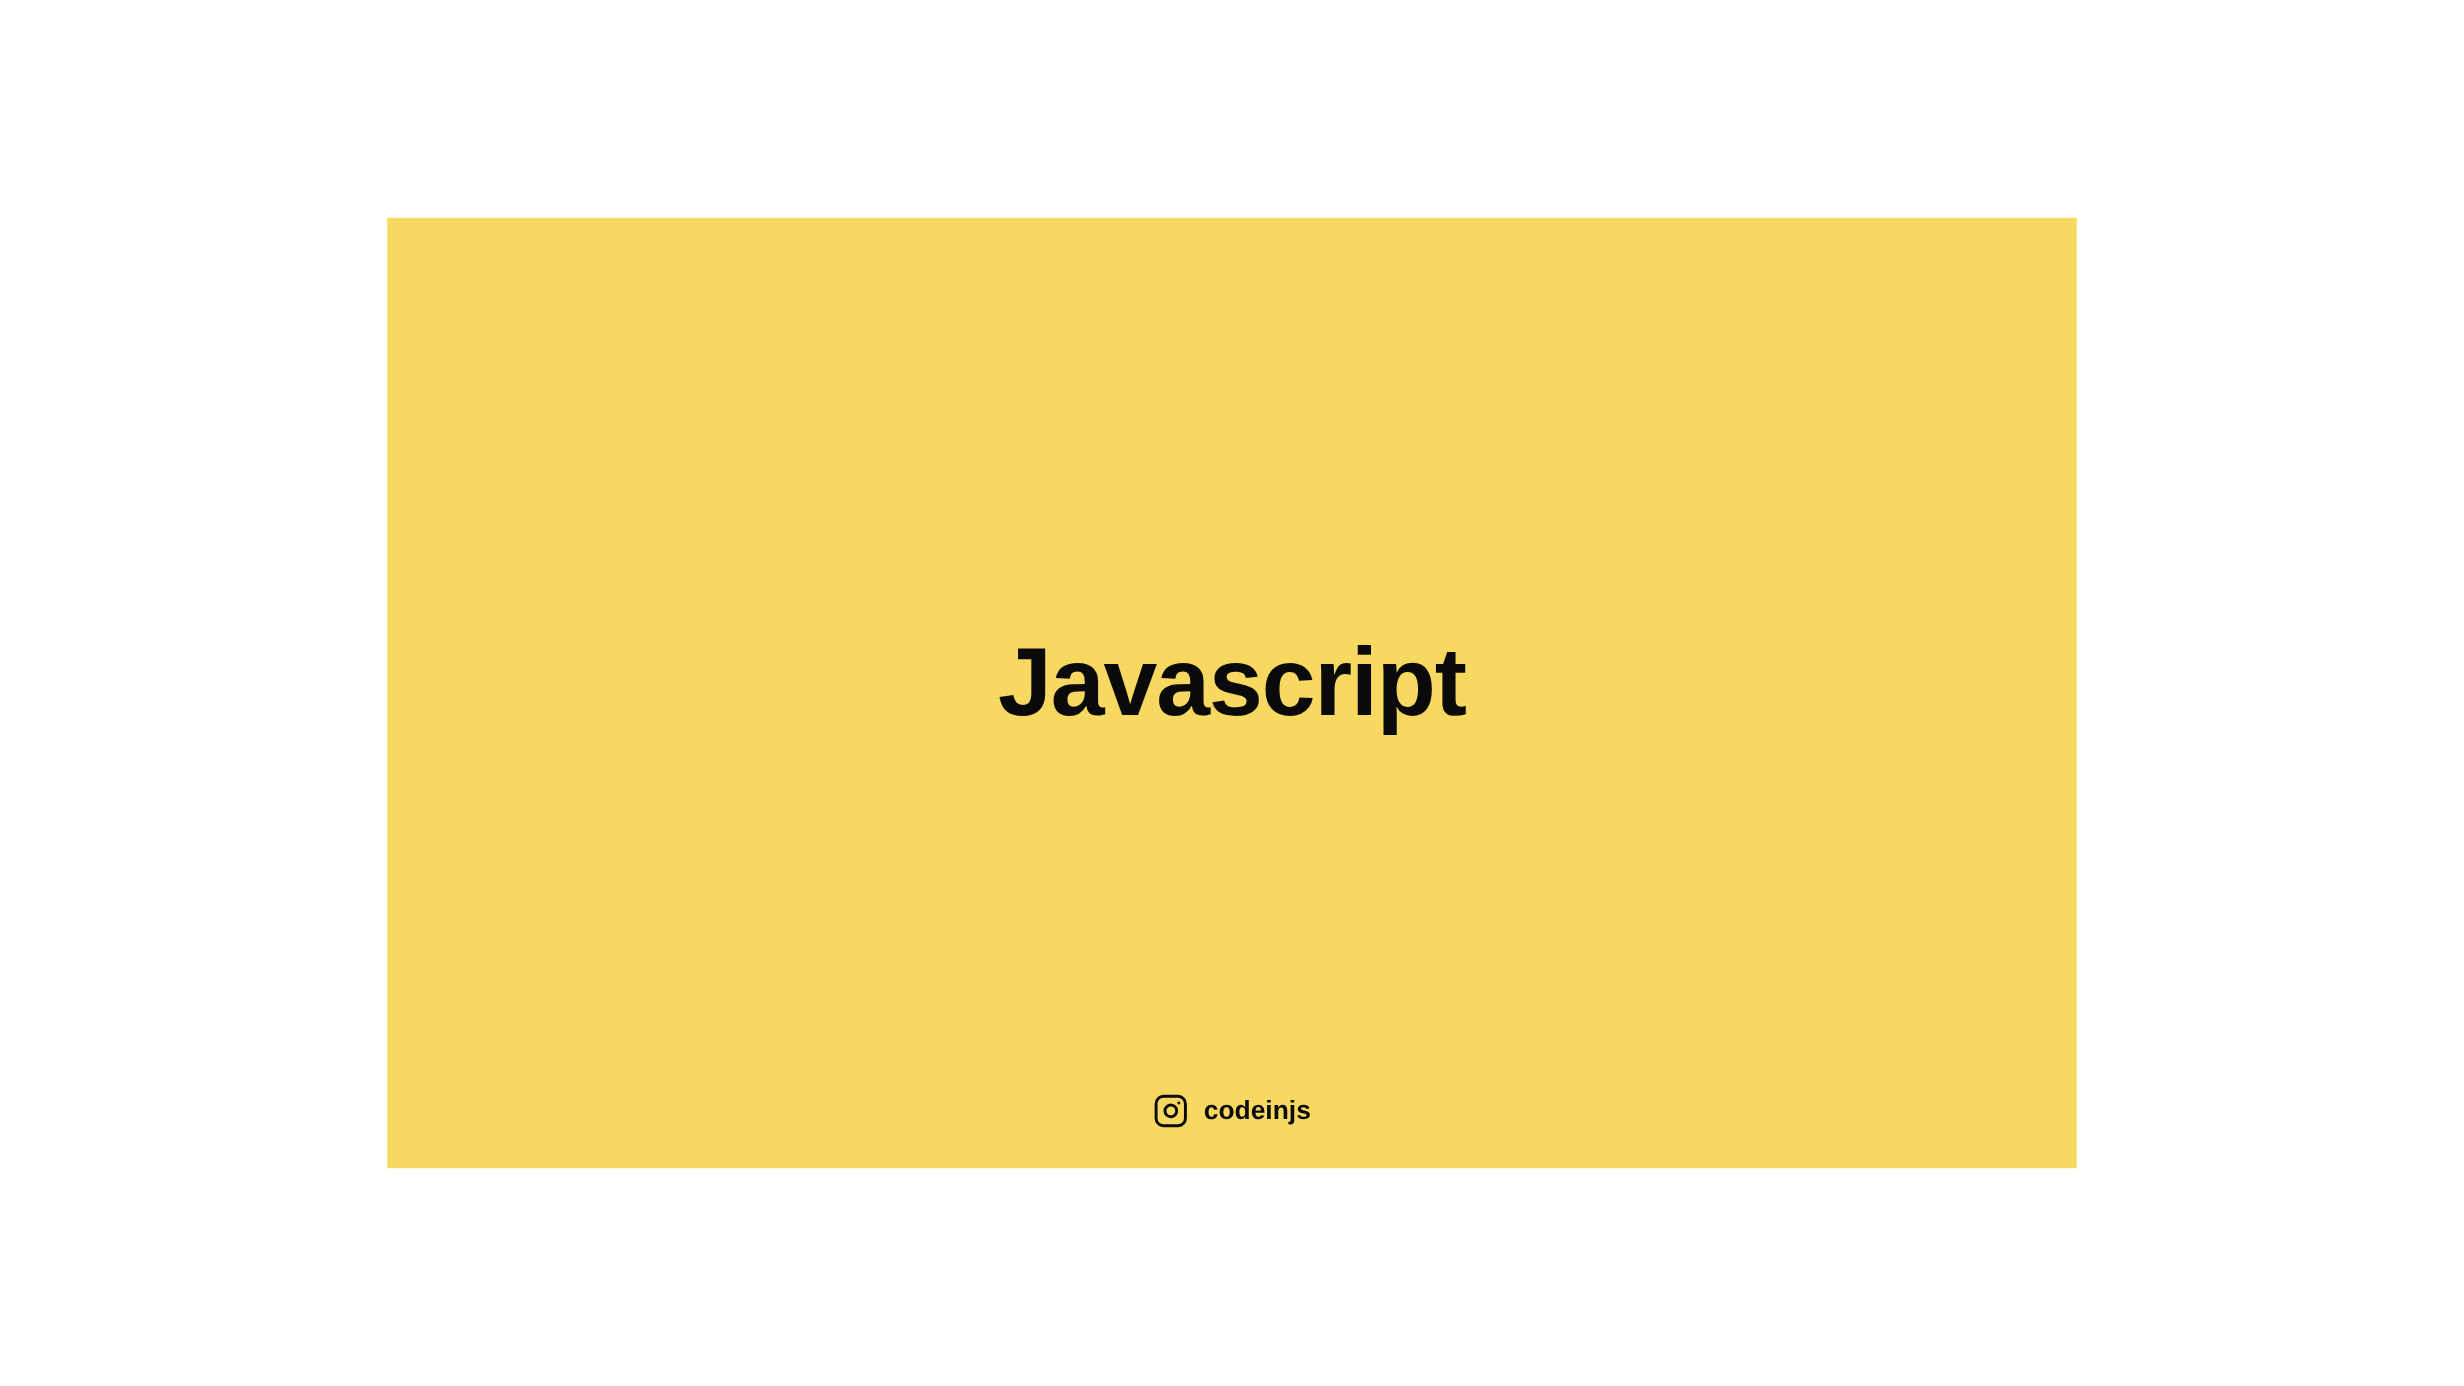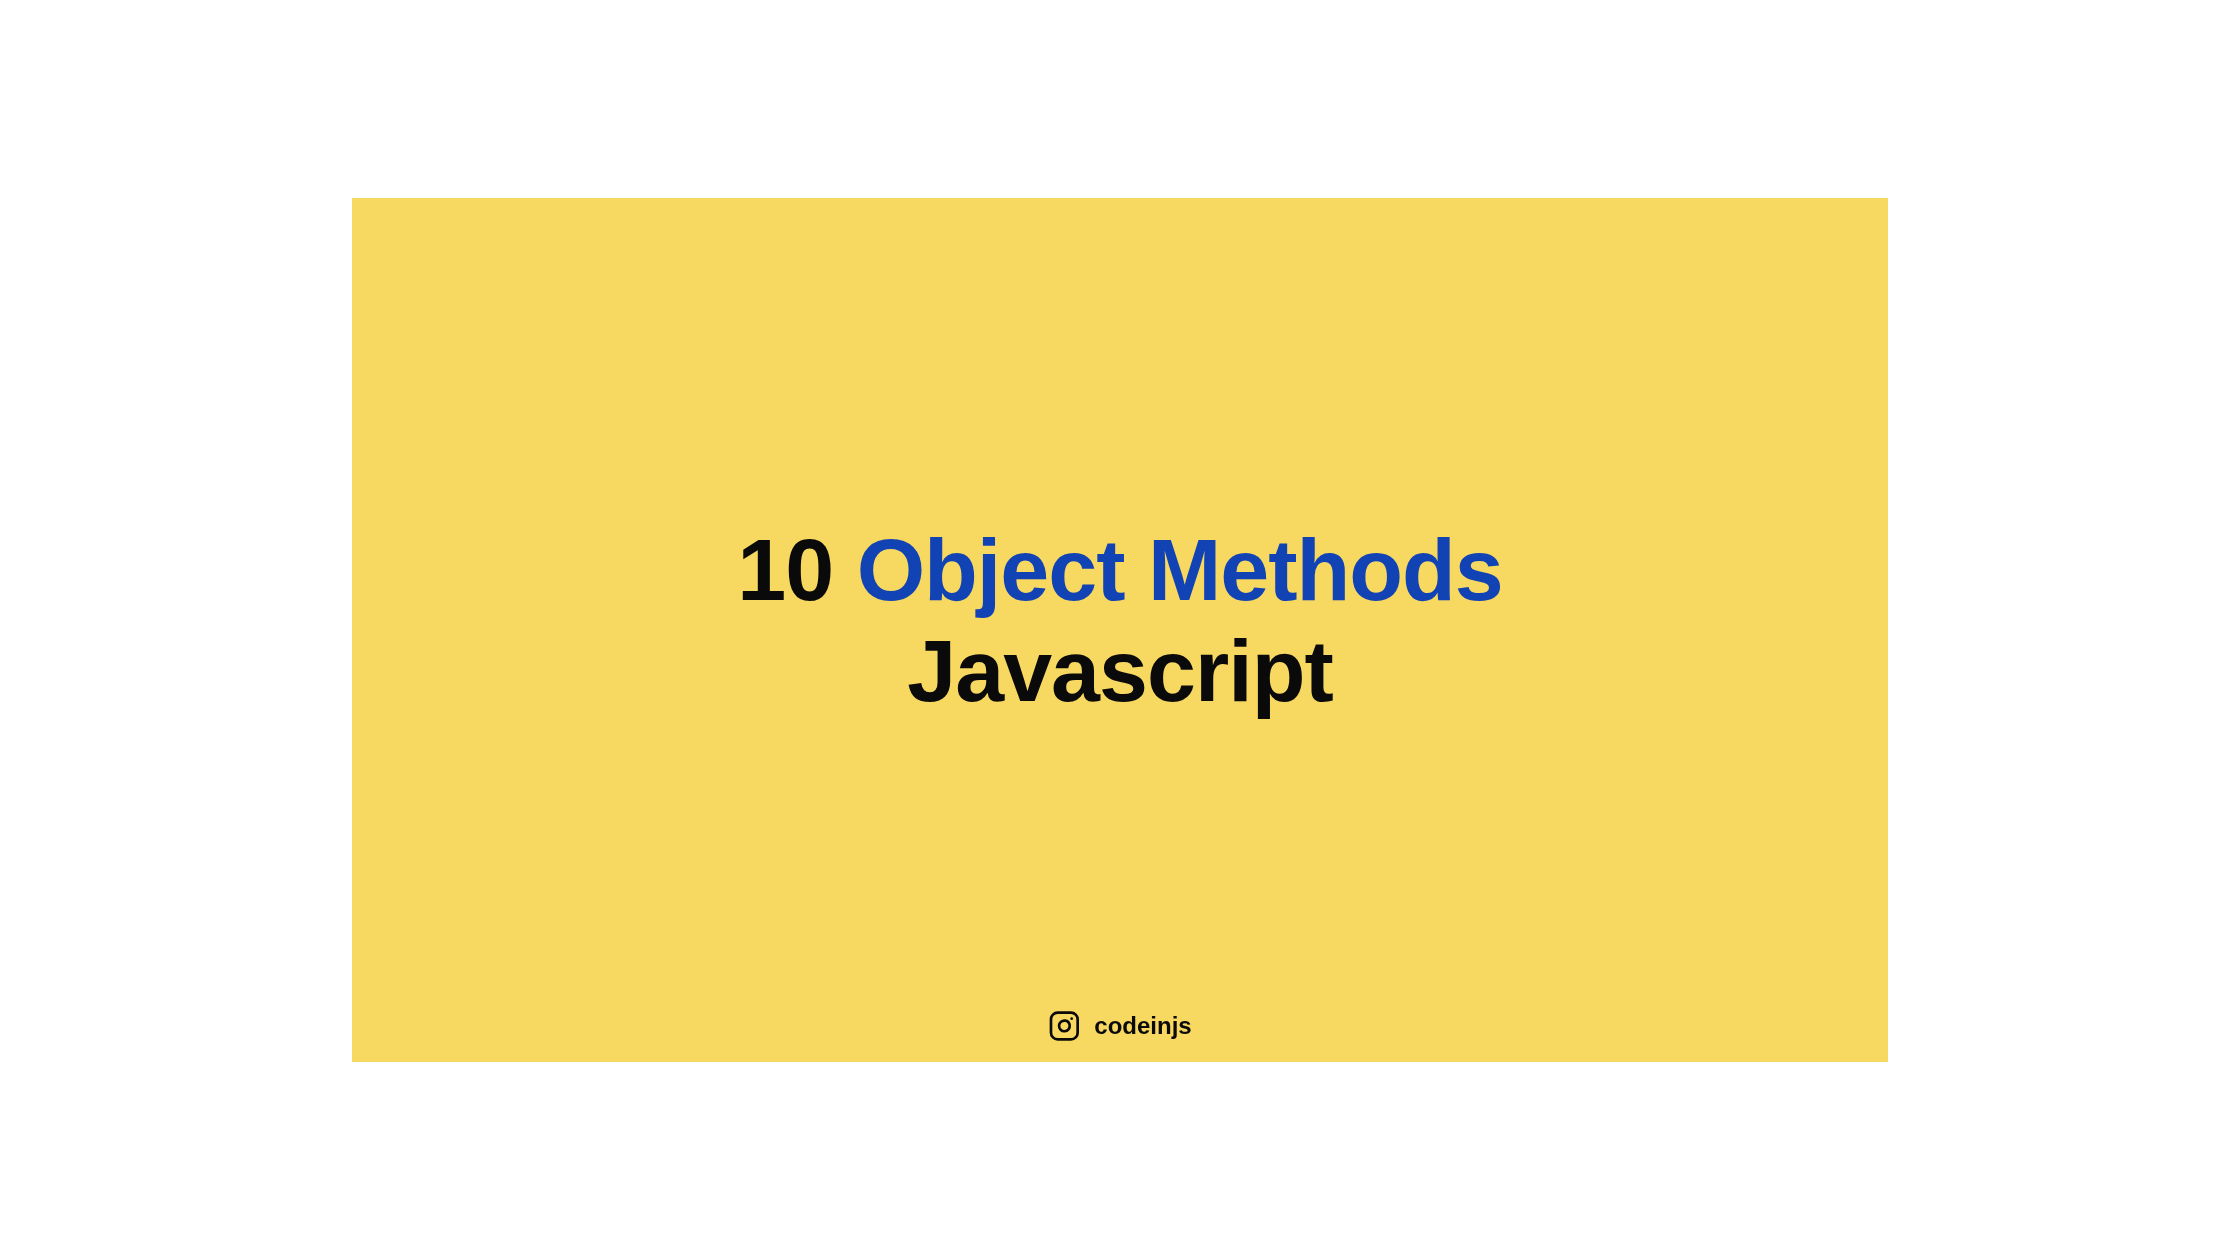--- a/index.html
+++ b/index.html
@@ -51,21 +51,21 @@
       color: #1243b5;
     }
     
     .line2, .line3 {
       display: block;
       color: #0a0a0a;
     }
     
     .footer {
       position: absolute;
-      bottom: 20px;
+      bottom: 36px;
       left: 50%;
       transform: translateX(-50%);
       display: flex;
       align-items: center;
       gap: 14px;
     }
     
     .instagram-icon {
       width: 32px;
       height: 32px;
@@ -84,23 +84,20 @@
       font-size: 24px;
       color: #0a0a0a;
       letter-spacing: 0px;
     }
   </style>
 </head>
 <body>
 
 <div class="slide">
   <div class="title-block">
-    <span class="line1">
-      <span class="prefix">10 </span><span class="highlight">Object Methods</span>
-    </span>
     <span class="line3">Javascript</span>
   </div>
 
   <div class="footer">
     <span class="instagram-icon">
       <svg viewBox="0 0 24 24" fill="none" stroke="#0a0a0a" stroke-width="2" stroke-linecap="round" stroke-linejoin="round">
         <rect x="2" y="2" width="20" height="20" rx="5" ry="5"></rect>
         <path d="M16 11.37A4 4 0 1 1 12.63 8 4 4 0 0 1 16 11.37z"></path>
         <line x1="17.5" y1="6.5" x2="17.51" y2="6.5"></line>
       </svg>

